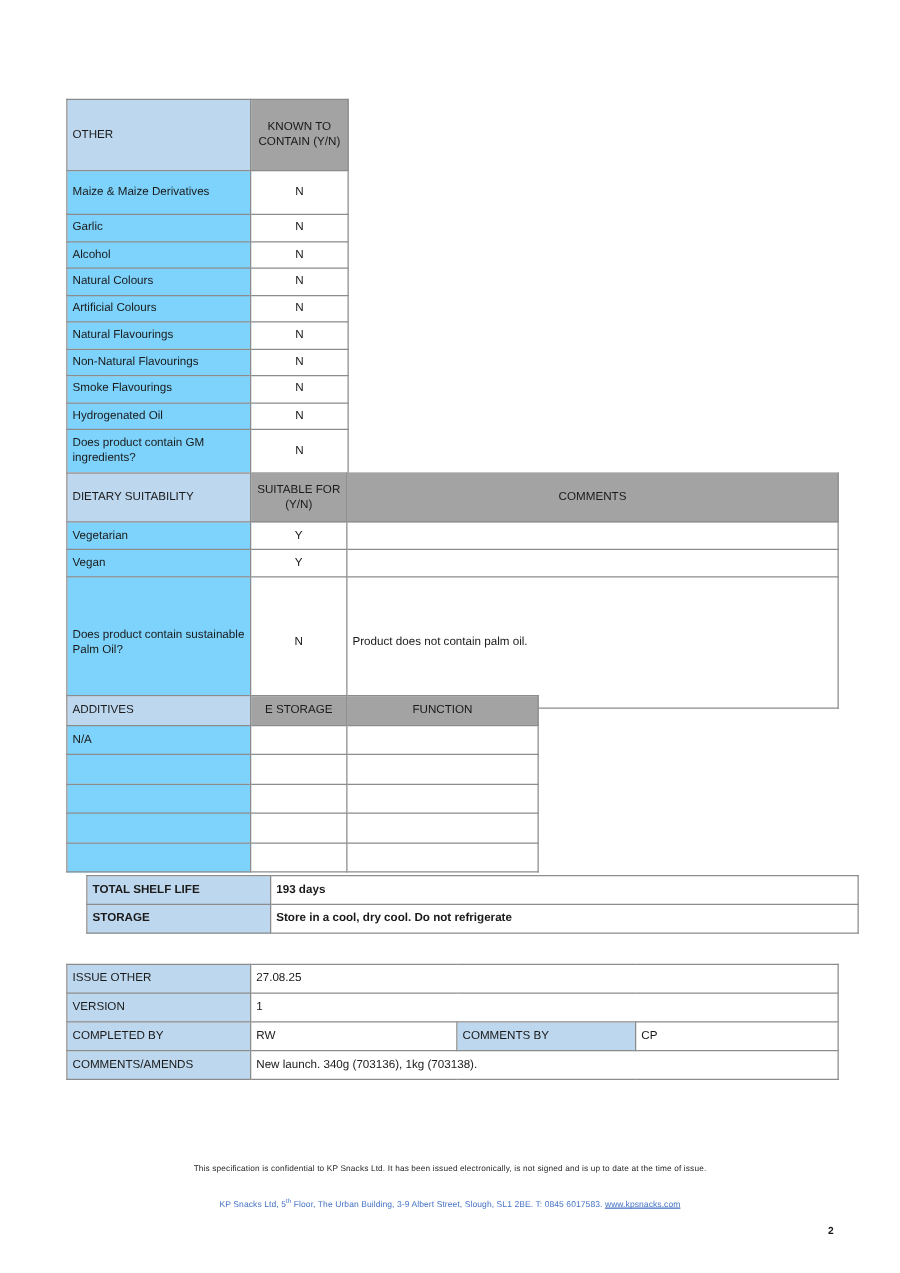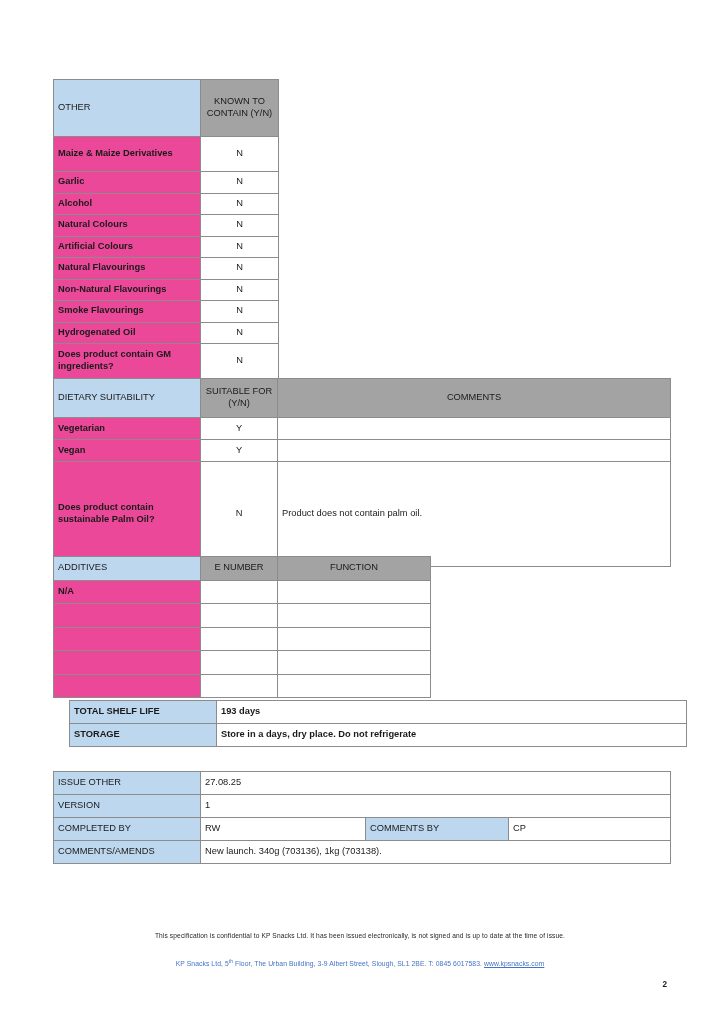--- a/index.html
+++ b/index.html
@@ -36,21 +36,21 @@
     border: 0.8px solid #8c8c8c;
     font-size: 9.3px;
     line-height: 1.28;
     padding: 2px 4px;
     vertical-align: middle;
     color: #1a1a1a;
     word-wrap: break-word;
   }
   .hdr-blue   { background: #bdd7ee; }
   .hdr-yellow { background: #a3a3a3; }
-  .cell-yellow{ background: #ec4899; font-weight: bold; }
+  .cell-yellow{ background: #7dd3fc; }
   .cell-white { background: #ffffff; }
   .c { text-align: center; }
   .l { text-align: left; }
 
   
   #table-other { left: 53px; top: 79px; width: 225px; }
   #table-other col.c1 { width: 147px; }
   #table-other col.c2 { width: 78px; }
   #table-other td.hd  { height: 52px; }
   #table-other td.r1  { height: 16.5px; }
@@ -211,21 +211,21 @@
 
   <table class="spec" id="table-additives">
     <colgroup>
         <col class="c1">
         <col class="c2">
         <col class="c3">
       </colgroup>
     <tbody>
       <tr>
         <td class="hdr-blue l">ADDITIVES</td>
-        <td class="hdr-yellow c">E NUMBER</td>
+        <td class="hdr-yellow c">E STORAGE</td>
         <td class="hdr-yellow c">FUNCTION</td>
       </tr>
       <tr>
         <td class="cell-yellow l">N/A</td>
         <td class="cell-white c"></td>
         <td class="cell-white l"></td>
       </tr>
       <tr>
         <td class="cell-yellow l"></td>
         <td class="cell-white c"></td>
@@ -254,21 +254,21 @@
         <col class="c1">
         <col class="c2">
       </colgroup>
     <tbody>
       <tr>
         <td class="hdr-blue l">TOTAL SHELF LIFE</td>
         <td class="cell-white l">193 days</td>
       </tr>
       <tr>
         <td class="hdr-blue l">STORAGE</td>
-        <td class="cell-white l">Store in a days, dry place. Do not refrigerate</td>
+        <td class="cell-white l">Store in a cool, dry cool. Do not refrigerate</td>
       </tr>
     </tbody>
   </table>
 
   <table class="spec" id="table-issue">
     <colgroup>
         <col class="c1">
         <col class="c2">
         <col class="c3">
         <col class="c4">

